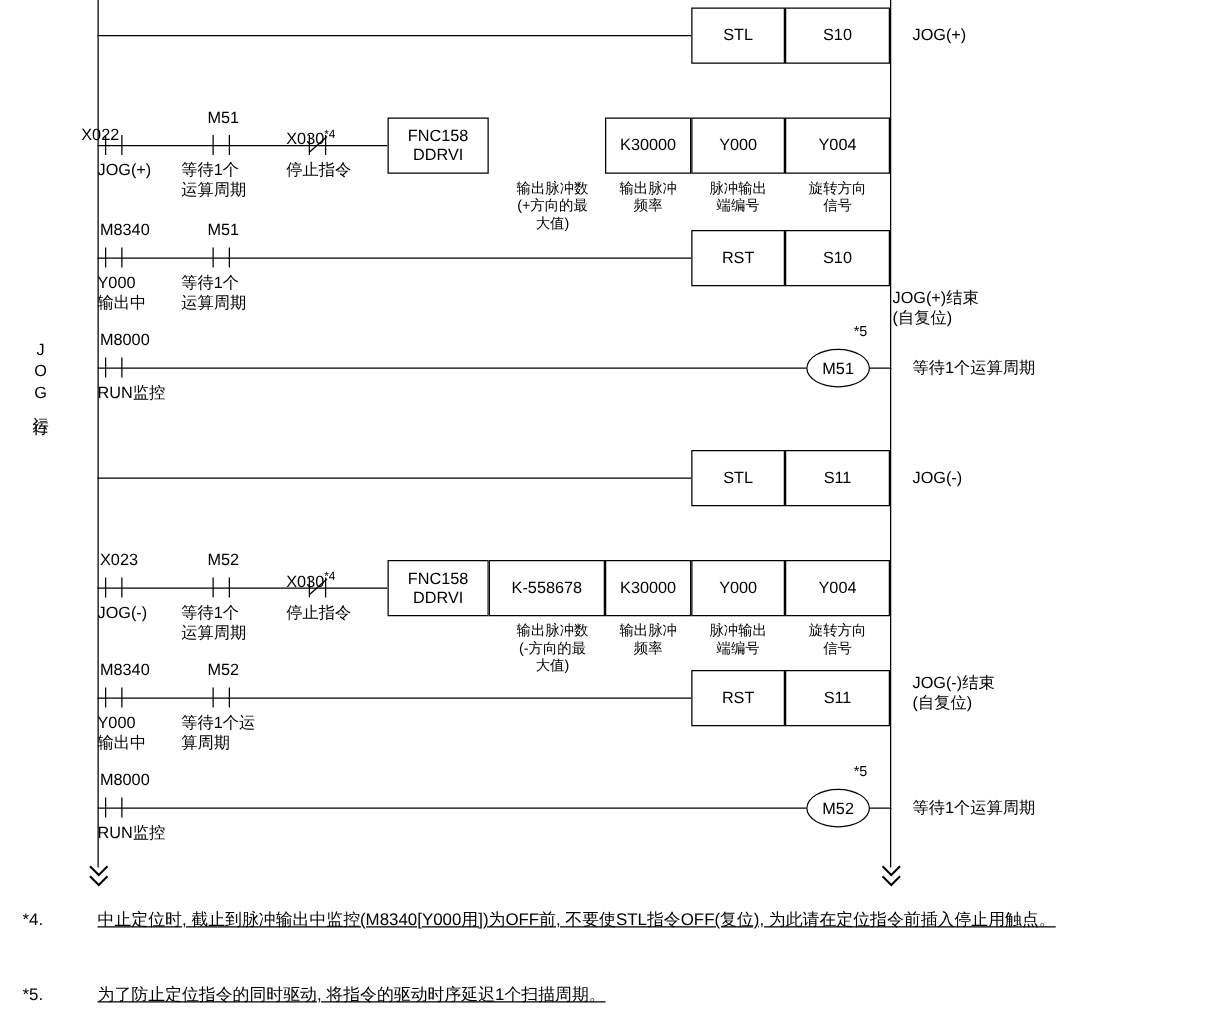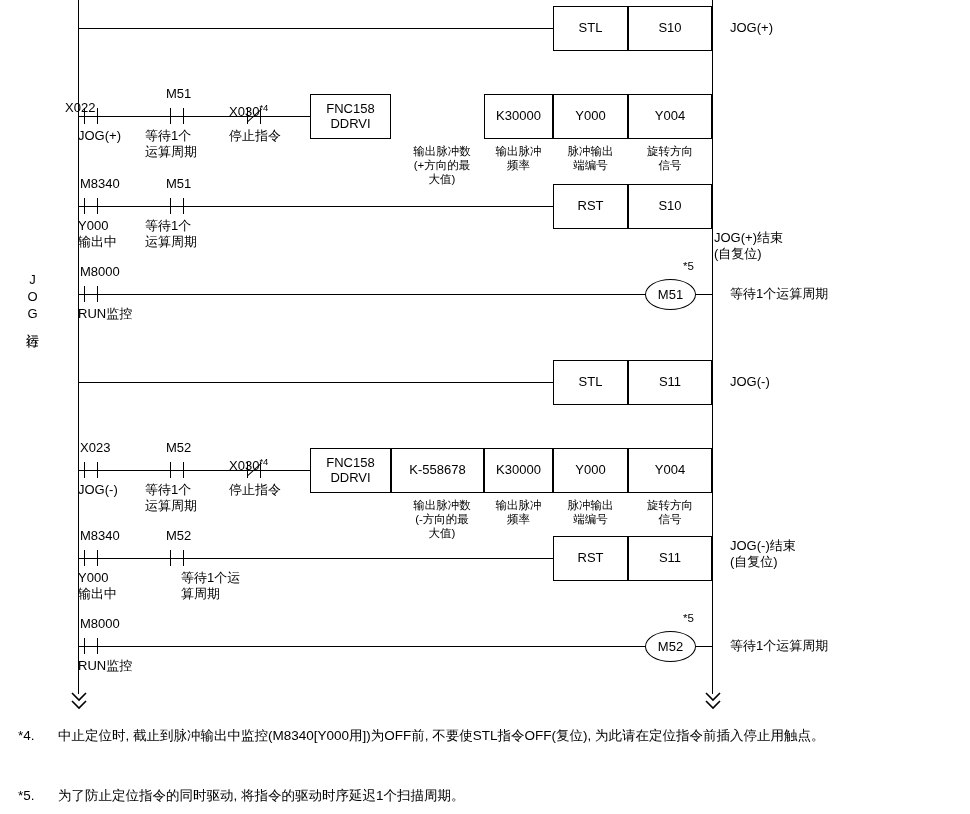--- a/index.html
+++ b/index.html
@@ -114,22 +114,23 @@
     font-size: 13.5px;
     line-height: 1.55;
   }
   .footnote .fn-mark {
     position: absolute;
     left: 0;
     top: 0;
     width: 34px;
   }
   .footnote .fn-body {
-    margin-left: 40px;
+    margin-left: 60px;
     display: block;
+    text-decoration: underline;
   }
 </style>
 </head>
 <body>
 
 <div id="page">
 
   <div class="vline" style="left:78px; top:0px; height:694px;"></div>
   <div class="chev" style="left:70px; top:692px;">
     <svg width="18" height="22" viewBox="0 0 18 22">
@@ -295,21 +296,21 @@
   </div>
   <div class="label" style="left:80px; top:528px;">M8340</div>
   <div class="label" style="left:78px; top:570px;">Y000
 输出中</div>
 
   <div class="contact" style="left:166px; top:550px;">
     <div class="bar l"></div>
       <div class="bar r"></div>
   </div>
   <div class="label" style="left:166px; top:528px;">M52</div>
-  <div class="label" style="left:145px; top:570px;margin-left:36px;">等待1个运
+  <div class="label" style="left:145px; top:570px;">等待1个运
 算周期</div>
 
   <div class="box" style="left:553px; top:536px; width:75px; height:45px;">RST</div>
   <div class="box" style="left:628px; top:536px; width:84px; height:45px;">S11</div>
   <div class="label" style="left:730px; top:538px;">JOG(-)结束
 (自复位)</div>
 
   <div class="hline" style="left:78px; top:646px; width:567px;"></div>
   <div class="hline" style="left:696px; top:646px; width:17px;"></div>
 

